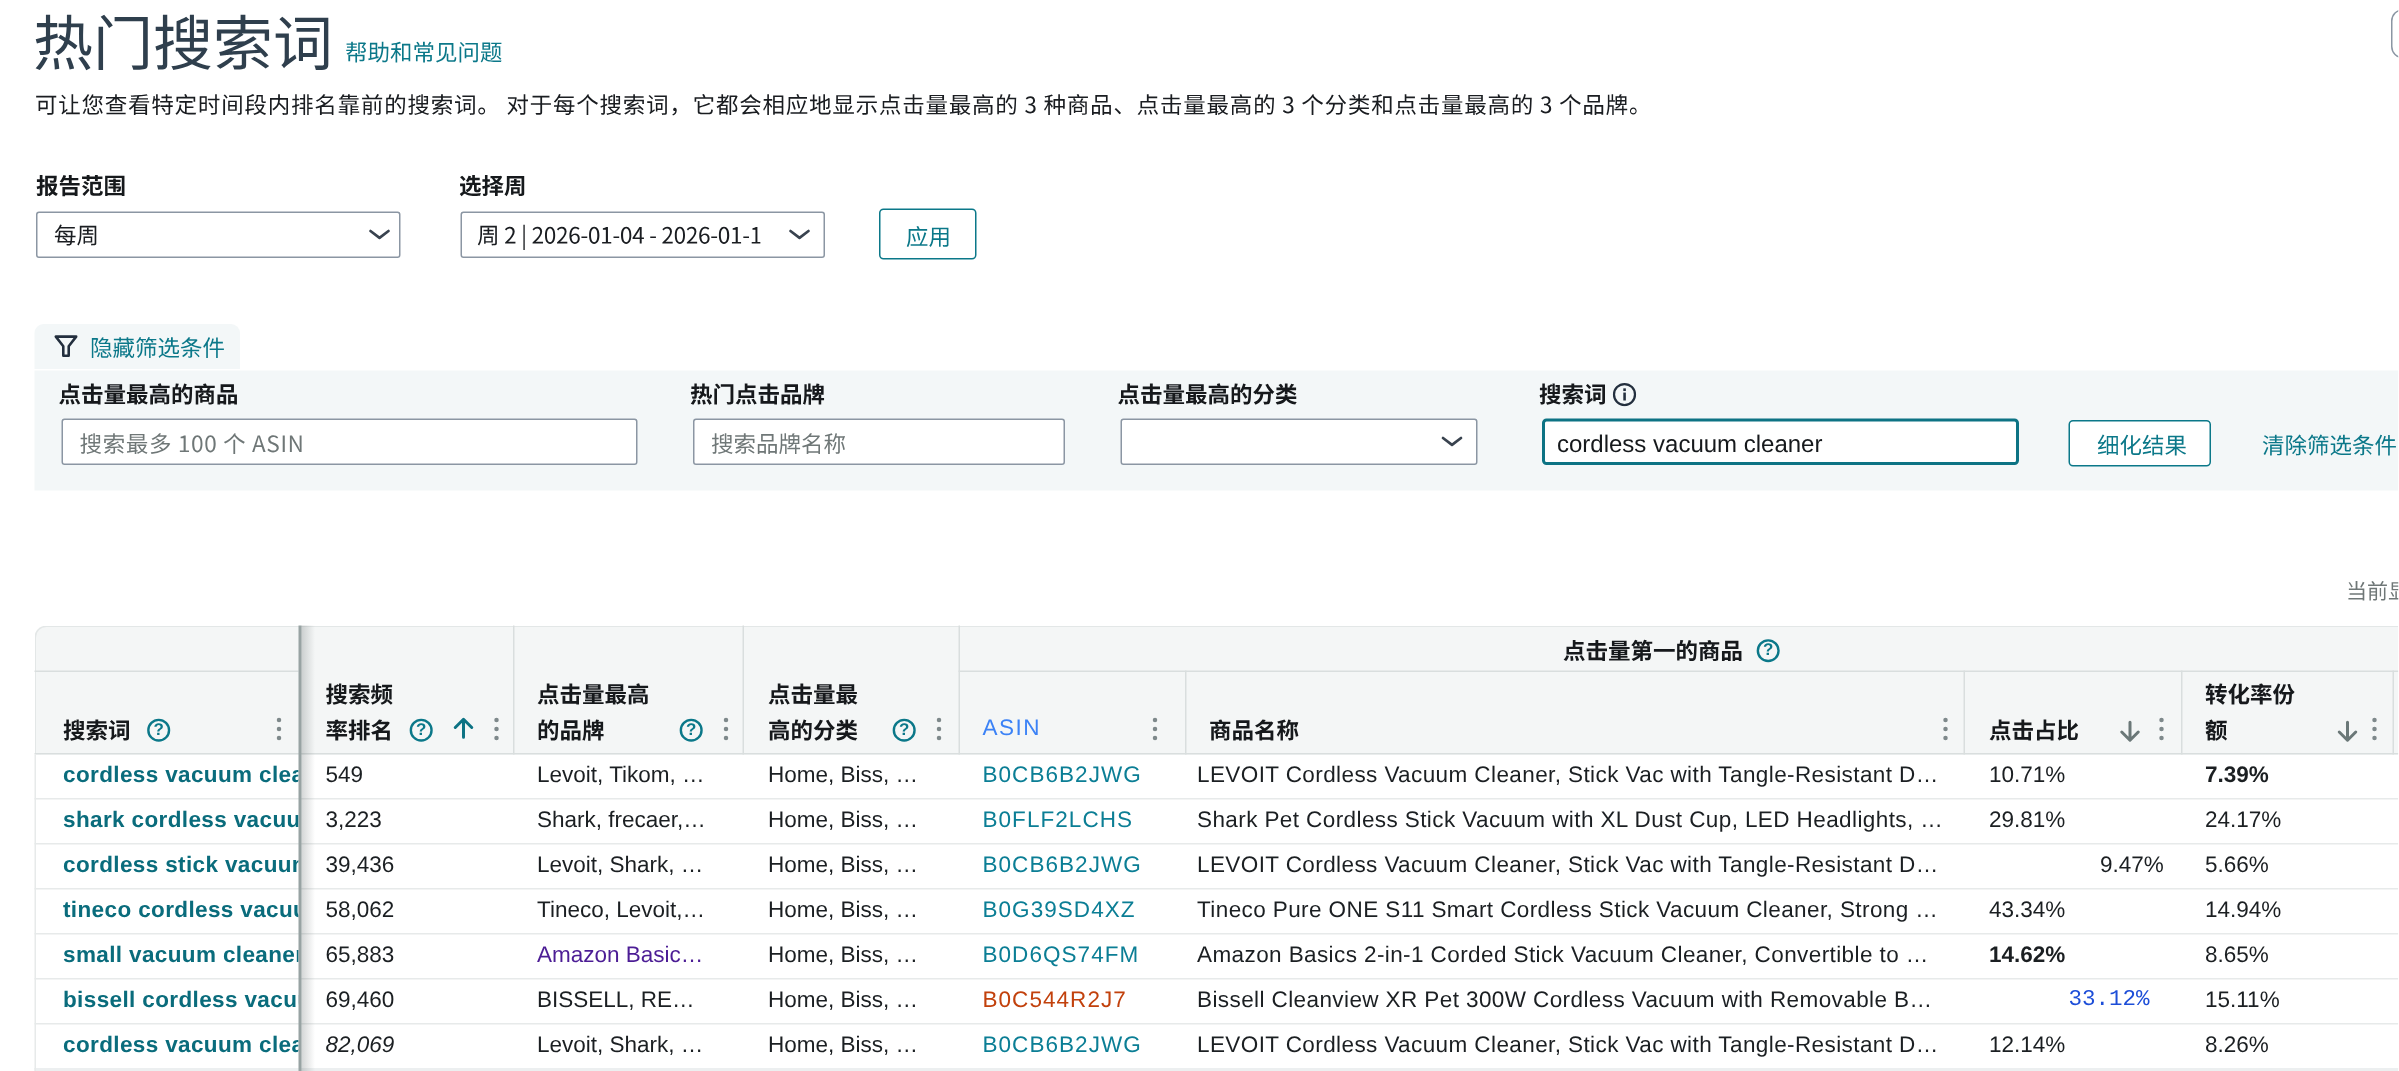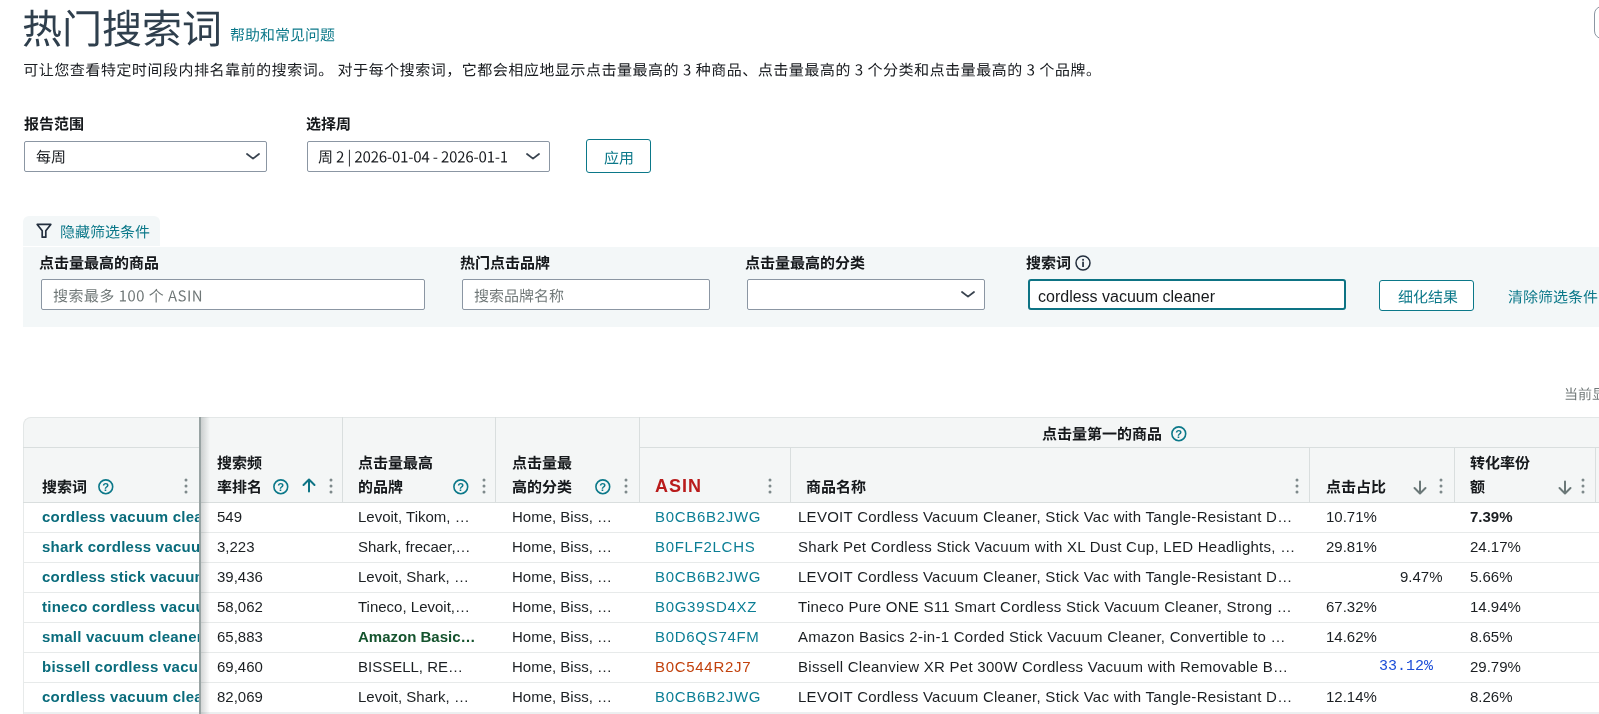--- a/index.html
+++ b/index.html
@@ -173,21 +173,21 @@
     </svg>
     <svg style="position:absolute;left:593.7px;top:478.2px;" width="17.6" height="17.6" viewBox="0 0 17.6 17.6">
       <circle cx="8.8" cy="8.8" r="6.8999999999999995" fill="none" stroke="#0b7889" stroke-width="1.6"></circle>
       <text x="8.8" y="9.0" text-anchor="middle" dominant-baseline="central" font-family="Liberation Sans" font-size="11.3" font-weight="bold" fill="#0b7889">?</text>
     </svg>
     <svg style="position:absolute;left:622.5px;top:477px;" width="6" height="18" viewBox="0 0 6 18">
       <circle cx="3" cy="3" r="1.5" fill="#7e898b"></circle>
       <circle cx="3" cy="9" r="1.5" fill="#7e898b"></circle>
       <circle cx="3" cy="15" r="1.5" fill="#7e898b"></circle>
     </svg>
-    <div style="position:absolute;left:655px;top:478.4px;font-size:18px;line-height:16.76px;font-weight:bold;color:#b91c1c;white-space:nowrap;letter-spacing:1px;">ASIN</div>
+    <div style="position:absolute;left:655px;top:478.4px;font-size:15px;line-height:16.76px;font-weight:normal;color:#3b82f6;white-space:nowrap;letter-spacing:1px;">ASIN</div>
     <svg style="position:absolute;left:767px;top:477px;" width="6" height="18" viewBox="0 0 6 18">
       <circle cx="3" cy="3" r="1.5" fill="#7e898b"></circle>
       <circle cx="3" cy="9" r="1.5" fill="#7e898b"></circle>
       <circle cx="3" cy="15" r="1.5" fill="#7e898b"></circle>
     </svg>
     <svg style="position:absolute;left:806.0px;top:474.6px;" width="60.0" height="22.2" viewBox="0 -17.4 60.0 22.2">
       <path d="M11.9 -6.5V-4.7C11.2 -5.2 10.2 -6.0 9.4 -6.5ZM6.4 -12.4 6.8 -11.3H0.8V-9.8H4.9L3.9 -9.5C4.2 -9.0 4.4 -8.4 4.6 -8.0H1.5V1.3H3.2V-6.5H5.9C5.2 -5.9 4.2 -5.3 3.3 -4.8C3.5 -4.5 3.9 -3.6 4.0 -3.3L4.5 -3.7V0.1H6.0V-0.5H10.4V-3.9C10.6 -3.7 10.8 -3.6 11.0 -3.4L11.9 -4.4V-0.3C11.9 -0.1 11.8 -0.0 11.5 -0.0C11.3 -0.0 10.5 -0.0 9.7 -0.1C9.9 0.3 10.1 0.9 10.2 1.3C11.4 1.3 12.2 1.3 12.8 1.0C13.3 0.8 13.5 0.5 13.5 -0.3V-8.0H10.4C10.7 -8.4 11.0 -8.9 11.4 -9.5L9.8 -9.8H14.2V-11.3H8.9C8.7 -11.8 8.4 -12.4 8.2 -12.8ZM5.3 -8.0 6.4 -8.4C6.3 -8.7 6.0 -9.3 5.7 -9.8H9.4C9.2 -9.2 8.9 -8.5 8.6 -8.0ZM8.1 -5.7C8.7 -5.3 9.4 -4.7 10.1 -4.2H5.2C5.9 -4.7 6.6 -5.4 7.2 -5.9L6.0 -6.5H8.9ZM6.0 -3.0H8.9V-1.7H6.0Z M19.9 -10.4H25.1V-8.4H19.9ZM18.1 -12.2V-6.7H27.0V-12.2ZM16.1 -5.4V1.3H17.8V0.6H20.0V1.3H21.8V-5.4ZM17.8 -1.1V-3.7H20.0V-1.1ZM23.1 -5.4V1.3H24.8V0.6H27.2V1.3H29.0V-5.4ZM24.8 -1.1V-3.7H27.2V-1.1Z M33.5 -7.5C34.1 -7.1 34.8 -6.5 35.4 -6.0C33.8 -5.2 32.1 -4.7 30.4 -4.3C30.8 -4.0 31.2 -3.2 31.4 -2.7C32.1 -2.9 32.8 -3.1 33.6 -3.3V1.3H35.4V0.7H41.0V1.3H42.9V-5.4H38.0C40.1 -6.7 41.8 -8.5 42.9 -10.6L41.6 -11.4L41.3 -11.3H36.9C37.2 -11.6 37.5 -12.0 37.8 -12.4L35.7 -12.8C34.8 -11.4 33.2 -9.9 30.7 -8.8C31.1 -8.5 31.7 -7.8 31.9 -7.4C33.3 -8.1 34.4 -8.8 35.3 -9.6H40.1C39.3 -8.6 38.3 -7.7 37.1 -6.9C36.4 -7.5 35.6 -8.1 34.9 -8.6ZM41.0 -0.9H35.4V-3.8H41.0Z M52.2 -6.7C51.9 -4.9 51.4 -3.1 50.6 -1.9C51.0 -1.8 51.8 -1.3 52.1 -1.1C52.9 -2.3 53.5 -4.4 53.9 -6.4ZM56.6 -6.4C57.2 -4.8 57.8 -2.6 57.9 -1.2L59.6 -1.7C59.4 -3.1 58.8 -5.2 58.2 -6.9ZM52.8 -12.7C52.4 -11.0 51.8 -9.3 51.0 -8.1V-8.5H49.3V-10.6C50.0 -10.8 50.7 -11.0 51.3 -11.2L50.3 -12.7C49.1 -12.2 47.3 -11.7 45.6 -11.4C45.8 -11.0 46.0 -10.4 46.1 -10.1C46.6 -10.1 47.1 -10.2 47.7 -10.3V-8.5H45.6V-6.8H47.5C46.9 -5.4 46.1 -3.8 45.3 -2.8C45.6 -2.4 45.9 -1.7 46.1 -1.2C46.6 -1.9 47.2 -3.0 47.7 -4.1V1.3H49.3V-4.7C49.7 -4.1 50.1 -3.5 50.2 -3.1L51.2 -4.5C51.0 -4.9 49.7 -6.1 49.3 -6.5V-6.8H51.0V-7.6C51.4 -7.3 51.9 -7.0 52.2 -6.8C52.7 -7.4 53.1 -8.3 53.5 -9.2H54.4V-0.6C54.4 -0.4 54.4 -0.4 54.2 -0.4C54.0 -0.4 53.3 -0.4 52.7 -0.4C52.9 0.1 53.2 0.8 53.3 1.3C54.3 1.3 55.0 1.2 55.5 1.0C56.1 0.7 56.2 0.2 56.2 -0.6V-9.2H57.4C57.2 -8.8 57.0 -8.3 56.8 -7.8L58.4 -7.4C58.8 -8.4 59.2 -9.6 59.6 -10.7L58.5 -11.0L58.2 -10.9H54.1C54.3 -11.4 54.4 -11.9 54.5 -12.4Z" fill="#16191c"></path>
     </svg>
     <svg style="position:absolute;left:1294px;top:477px;" width="6" height="18" viewBox="0 0 6 18">
       <circle cx="3" cy="3" r="1.5" fill="#7e898b"></circle>
@@ -250,44 +250,44 @@
     <div style="position:absolute;left:1400px;top:569.4px;font-size:15px;line-height:16.76px;font-weight:normal;color:#1b1f22;white-space:nowrap;">9.47%</div>
     <div style="position:absolute;left:1470px;top:569.4px;font-size:15px;line-height:16.76px;font-weight:normal;color:#1b1f22;white-space:nowrap;">5.66%</div>
     <div style="position:absolute;left:42px;top:599.4px;width:157px;height:20px;overflow:hidden;">
       <span style="font-size:15px;line-height:16.76px;font-weight:bold;color:#0a6c7c;letter-spacing:0.25px;white-space:nowrap;display:block;">tineco cordless vacuum</span>
     </div>
     <div style="position:absolute;left:217px;top:599.4px;font-size:15px;line-height:16.76px;font-weight:normal;color:#1b1f22;white-space:nowrap;">58,062</div>
     <div style="position:absolute;left:358px;top:599.4px;font-size:15px;line-height:16.76px;font-weight:normal;color:#1b1f22;white-space:nowrap;">Tineco, Levoit,…</div>
     <div style="position:absolute;left:512px;top:599.4px;font-size:15px;line-height:16.76px;font-weight:normal;color:#1b1f22;white-space:nowrap;">Home, Biss, …</div>
     <div style="position:absolute;left:655px;top:599.4px;font-size:15px;line-height:16.76px;font-weight:normal;color:#0b7e95;white-space:nowrap;letter-spacing:0.7px;">B0G39SD4XZ</div>
     <div style="position:absolute;left:798px;top:599.4px;font-size:15px;line-height:16.76px;font-weight:normal;color:#1b1f22;white-space:nowrap;letter-spacing:0.27px;">Tineco Pure ONE S11 Smart Cordless Stick Vacuum Cleaner, Strong …</div>
-    <div style="position:absolute;left:1326px;top:599.4px;font-size:15px;line-height:16.76px;font-weight:normal;color:#1b1f22;white-space:nowrap;">67.32%</div>
+    <div style="position:absolute;left:1326px;top:599.4px;font-size:15px;line-height:16.76px;font-weight:normal;color:#1b1f22;white-space:nowrap;">43.34%</div>
     <div style="position:absolute;left:1470px;top:599.4px;font-size:15px;line-height:16.76px;font-weight:normal;color:#1b1f22;white-space:nowrap;">14.94%</div>
     <div style="position:absolute;left:42px;top:629.4px;width:157px;height:20px;overflow:hidden;">
       <span style="font-size:15px;line-height:16.76px;font-weight:bold;color:#0a6c7c;letter-spacing:0.25px;white-space:nowrap;display:block;">small vacuum cleaner</span>
     </div>
     <div style="position:absolute;left:217px;top:629.4px;font-size:15px;line-height:16.76px;font-weight:normal;color:#1b1f22;white-space:nowrap;">65,883</div>
-    <div style="position:absolute;left:358px;top:629.4px;font-size:15px;line-height:16.76px;font-weight:bold;color:#14532d;white-space:nowrap;">Amazon Basic…</div>
+    <div style="position:absolute;left:358px;top:629.4px;font-size:15px;line-height:16.76px;font-weight:normal;color:#4c1d95;white-space:nowrap;">Amazon Basic…</div>
     <div style="position:absolute;left:512px;top:629.4px;font-size:15px;line-height:16.76px;font-weight:normal;color:#1b1f22;white-space:nowrap;">Home, Biss, …</div>
     <div style="position:absolute;left:655px;top:629.4px;font-size:15px;line-height:16.76px;font-weight:normal;color:#0b7e95;white-space:nowrap;letter-spacing:0.7px;">B0D6QS74FM</div>
     <div style="position:absolute;left:798px;top:629.4px;font-size:15px;line-height:16.76px;font-weight:normal;color:#1b1f22;white-space:nowrap;letter-spacing:0.27px;">Amazon Basics 2-in-1 Corded Stick Vacuum Cleaner, Convertible to …</div>
-    <div style="position:absolute;left:1326px;top:629.4px;font-size:15px;line-height:16.76px;font-weight:normal;color:#1b1f22;white-space:nowrap;">14.62%</div>
+    <div style="position:absolute;left:1326px;top:629.4px;font-size:15px;line-height:16.76px;font-weight:bold;color:#1b1f22;white-space:nowrap;">14.62%</div>
     <div style="position:absolute;left:1470px;top:629.4px;font-size:15px;line-height:16.76px;font-weight:normal;color:#1b1f22;white-space:nowrap;">8.65%</div>
     <div style="position:absolute;left:42px;top:659.4px;width:157px;height:20px;overflow:hidden;">
       <span style="font-size:15px;line-height:16.76px;font-weight:bold;color:#0a6c7c;letter-spacing:0.25px;white-space:nowrap;display:block;">bissell cordless vacuum</span>
     </div>
     <div style="position:absolute;left:217px;top:659.4px;font-size:15px;line-height:16.76px;font-weight:normal;color:#1b1f22;white-space:nowrap;">69,460</div>
     <div style="position:absolute;left:358px;top:659.4px;font-size:15px;line-height:16.76px;font-weight:normal;color:#1b1f22;white-space:nowrap;">BISSELL, RE…</div>
     <div style="position:absolute;left:512px;top:659.4px;font-size:15px;line-height:16.76px;font-weight:normal;color:#1b1f22;white-space:nowrap;">Home, Biss, …</div>
     <div style="position:absolute;left:655px;top:659.4px;font-size:15px;line-height:16.76px;font-weight:normal;color:#c2410c;white-space:nowrap;letter-spacing:0.7px;">B0C544R2J7</div>
     <div style="position:absolute;left:798px;top:659.4px;font-size:15px;line-height:16.76px;font-weight:normal;color:#1b1f22;white-space:nowrap;letter-spacing:0.27px;">Bissell Cleanview XR Pet 300W Cordless Vacuum with Removable B…</div>
     <div style="position:absolute;left:1379px;top:659.4px;font-size:15px;line-height:16.76px;font-weight:normal;color:#1d4ed8;white-space:nowrap;font-family:Liberation Mono, monospace;">33.12%</div>
-    <div style="position:absolute;left:1470px;top:659.4px;font-size:15px;line-height:16.76px;font-weight:normal;color:#1b1f22;white-space:nowrap;">29.79%</div>
+    <div style="position:absolute;left:1470px;top:659.4px;font-size:15px;line-height:16.76px;font-weight:normal;color:#1b1f22;white-space:nowrap;">15.11%</div>
     <div style="position:absolute;left:42px;top:689.4px;width:157px;height:20px;overflow:hidden;">
       <span style="font-size:15px;line-height:16.76px;font-weight:bold;color:#0a6c7c;letter-spacing:0.25px;white-space:nowrap;display:block;">cordless vacuum cleaner</span>
     </div>
-    <div style="position:absolute;left:217px;top:689.4px;font-size:15px;line-height:16.76px;font-weight:normal;color:#1b1f22;white-space:nowrap;">82,069</div>
+    <div style="position:absolute;left:217px;top:689.4px;font-size:15px;line-height:16.76px;font-weight:normal;color:#1b1f22;white-space:nowrap;font-style:italic;">82,069</div>
     <div style="position:absolute;left:358px;top:689.4px;font-size:15px;line-height:16.76px;font-weight:normal;color:#1b1f22;white-space:nowrap;">Levoit, Shark, …</div>
     <div style="position:absolute;left:512px;top:689.4px;font-size:15px;line-height:16.76px;font-weight:normal;color:#1b1f22;white-space:nowrap;">Home, Biss, …</div>
     <div style="position:absolute;left:655px;top:689.4px;font-size:15px;line-height:16.76px;font-weight:normal;color:#0b7e95;white-space:nowrap;letter-spacing:0.7px;">B0CB6B2JWG</div>
     <div style="position:absolute;left:798px;top:689.4px;font-size:15px;line-height:16.76px;font-weight:normal;color:#1b1f22;white-space:nowrap;letter-spacing:0.27px;">LEVOIT Cordless Vacuum Cleaner, Stick Vac with Tangle-Resistant D…</div>
     <div style="position:absolute;left:1326px;top:689.4px;font-size:15px;line-height:16.76px;font-weight:normal;color:#1b1f22;white-space:nowrap;">12.14%</div>
     <div style="position:absolute;left:1470px;top:689.4px;font-size:15px;line-height:16.76px;font-weight:normal;color:#1b1f22;white-space:nowrap;">8.26%</div>
 </div>
 </body></html>

